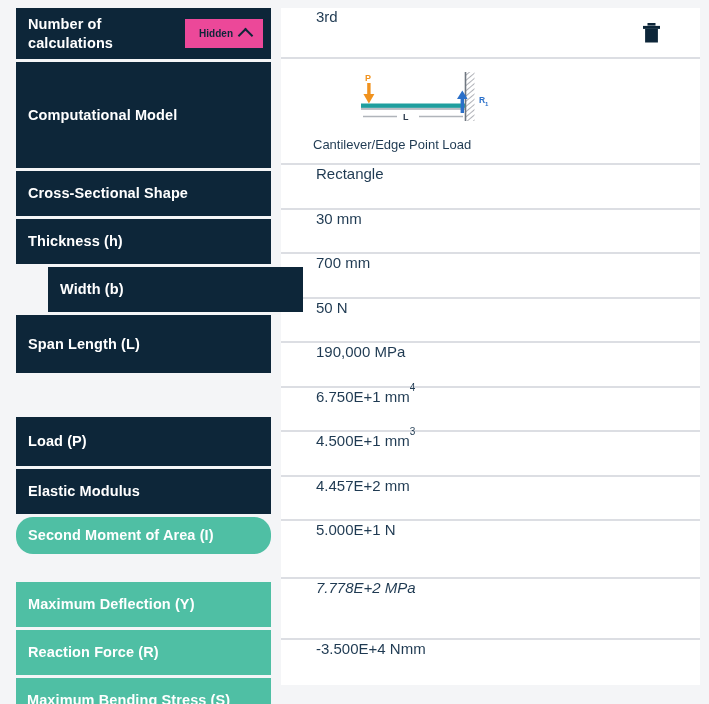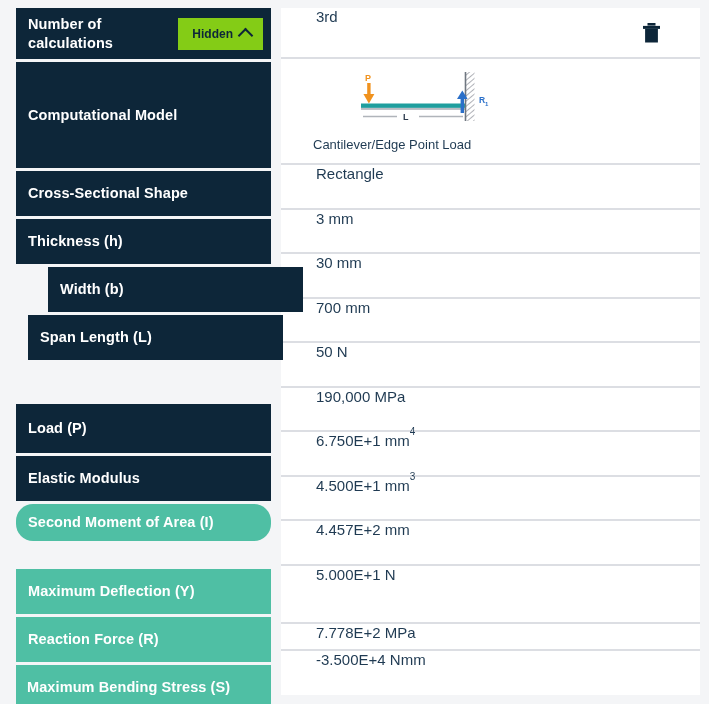--- a/index.html
+++ b/index.html
@@ -62,25 +62,25 @@
     align-items: center;
     padding-right: 8px;
   }
   .header-title {
     font-size: 14.5px;
     font-weight: bold;
     line-height: 1.25;
     max-width: 130px;
   }
   .hidden-btn {
-    background: #84cc16;
+    background: #ec4899;
     color: #0d2639;
     border: none;
     font-family: "Liberation Sans", sans-serif;
-    font-size: 12px;
+    font-size: 10px;
     font-weight: bold;
     padding: 9px 12px 9px 14px;
     display: flex;
     align-items: center;
     gap: 7px;
     cursor: pointer;
   }
   .chev {
     display: inline-block;
     width: 9px;
@@ -187,23 +187,20 @@
         </svg>
       </div>
       <div class="model-caption">Cantilever/Edge Point Load</div>
     </div>
 
     <div id="value-rows">
         <div class="val" style="height: 44.5px;">
           <span>Rectangle</span>
         </div>
         <div class="val" style="height: 44.5px;">
-          <span>3 mm</span>
-        </div>
-        <div class="val" style="height: 44.5px;">
           <span>30 mm</span>
         </div>
         <div class="val" style="height: 44.5px;">
           <span>700 mm</span>
         </div>
         <div class="val" style="height: 44.5px;">
           <span>50 N</span>
         </div>
         <div class="val" style="height: 44.5px;">
           <span>190,000 MPa</span>
@@ -215,21 +212,21 @@
         <div class="val" style="height: 44.5px;">
           <span>4.500E+1 mm</span>
           <span class="sup">3</span>
         </div>
         <div class="val" style="height: 44.5px;">
           <span>4.457E+2 mm</span>
         </div>
         <div class="val" style="height: 58px;">
           <span>5.000E+1 N</span>
         </div>
-        <div class="val" style="height: 27px;">
+        <div class="val" style="height: 61px; font-style: italic;">
           <span>7.778E+2 MPa</span>
         </div>
         <div class="val" style="height: 44.5px;">
           <span>-3.500E+4 Nmm</span>
         </div>
       </div>
   </div>
 
   <div class="label-col">
 
@@ -248,21 +245,21 @@
     <div id="label-rows">
         <div class="lbl navy" style="height: 45px;">
           <span class="lbl-text">Cross-Sectional Shape</span>
         </div>
         <div class="lbl navy" style="height: 45px;">
           <span class="lbl-text">Thickness (h)</span>
         </div>
         <div class="lbl navy" style="height: 45px; margin-left: 32px;">
           <span class="lbl-text">Width (b)</span>
         </div>
-        <div class="lbl navy" style="height: 45px; margin-left: 12px;">
+        <div class="lbl navy" style="height: 58px;">
           <span class="lbl-text">Span Length (L)</span>
         </div>
         <div class="lbl navy" style="height: 49px; margin-top: 44px;">
           <span class="lbl-text">Load (P)</span>
         </div>
         <div class="lbl navy" style="height: 45px;">
           <span class="lbl-text">Elastic Modulus</span>
         </div>
         <div class="lbl teal" style="height: 37px; border-radius: 17px;">
           <span class="lbl-text">Second Moment of Area (I)</span>

